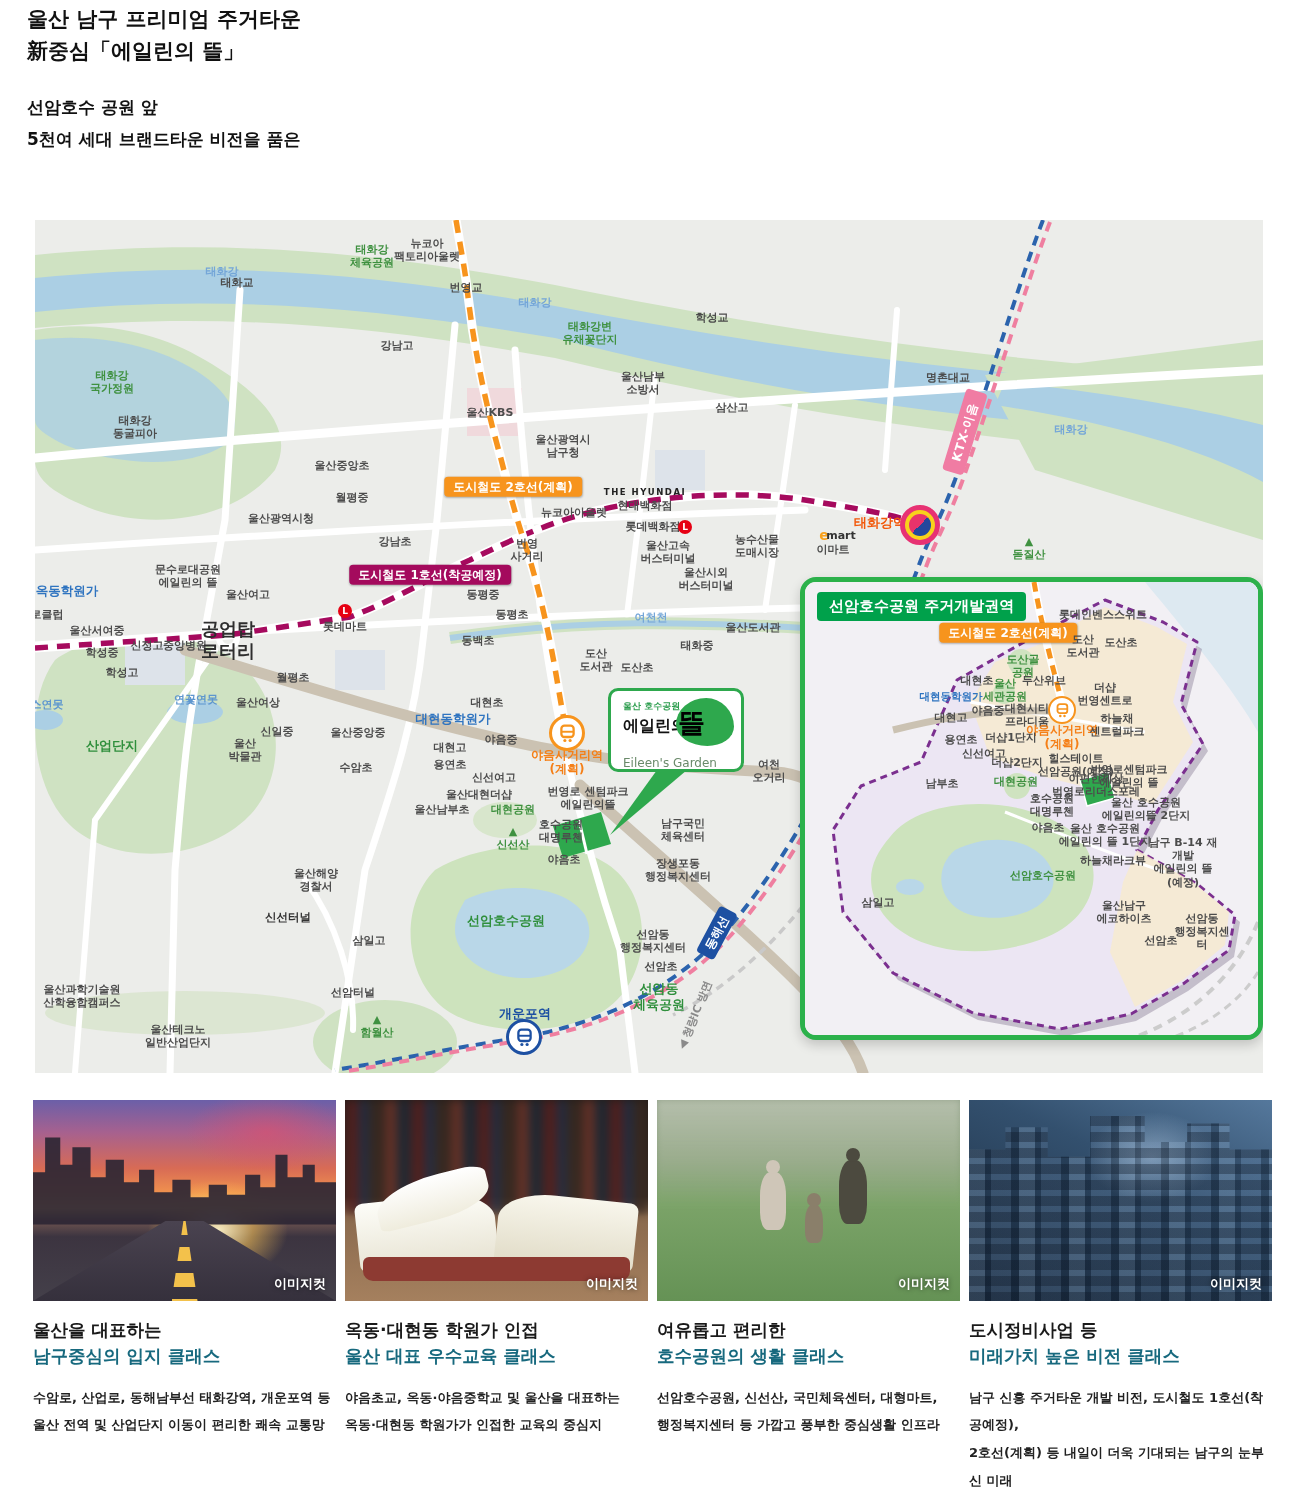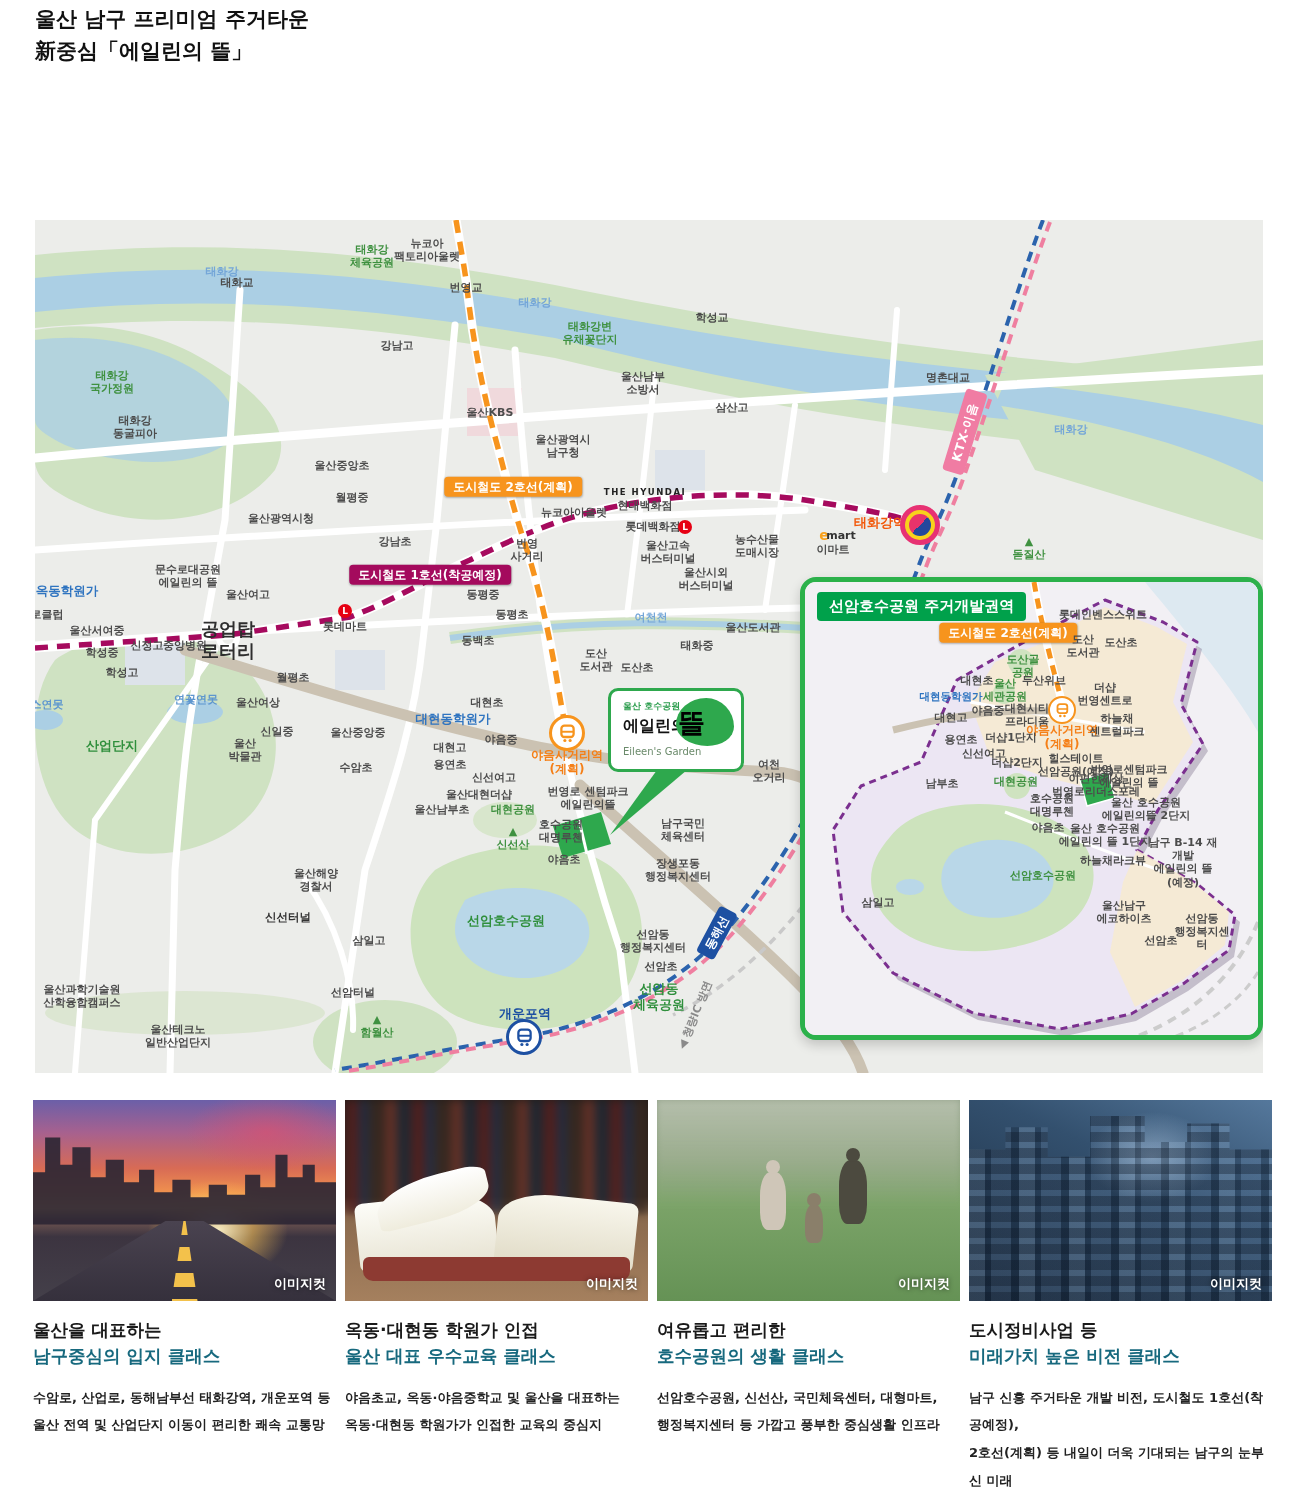--- a/index.html
+++ b/index.html
@@ -1,20 +1,20 @@
 <!DOCTYPE html>
 <html><head>
 <meta charset="utf-8">
 <style>
   html,body{margin:0;padding:0;background:#fff;}
   body{font-family:"DejaVu Sans","Liberation Sans",sans-serif;width:1300px;height:1501px;position:relative;overflow:hidden;color:#1a1a1a;}
   .page{position:absolute;inset:0;}
 
   
-  .hdr{position:absolute;left:35px;top:4px;}
+  .hdr{position:absolute;left:27px;top:4px;}
   .hdr .t{font-size:21px;font-weight:800;line-height:1.5;color:#111;white-space:pre-line;}
   .hdr .s{font-size:17px;font-weight:700;line-height:1.9;color:#111;margin-top:24px;white-space:pre-line;}
 
   
   .map{position:absolute;left:35px;top:220px;width:1228px;height:853px;background:#ecedea;overflow:hidden;}
   .map svg.art{position:absolute;left:0;top:0;z-index:1;}
   .labels{position:absolute;left:0;top:0;width:100%;height:100%;z-index:3;pointer-events:none;}
   .lbl{position:absolute;transform:translate(-50%,-50%);white-space:pre-line;text-align:center;line-height:1.2;font-weight:600;}
   .poi{font-size:11px;color:#4c4c4c;}
   .poi2{font-size:11px;color:#4c4c4c;}
@@ -46,21 +46,21 @@
   .station.blue{border-color:#1d50a2;color:#1d50a2;}
   .station.sm{width:24px;height:24px;border-width:2.5px;}
   .station svg{width:70%;height:70%;}
   .taegeuk{position:absolute;transform:translate(-50%,-50%);width:40px;height:40px;border-radius:50%;background:#f8d21c;border:5px solid #e73273;z-index:4;box-sizing:border-box;}
   .taegeuk::after{content:"";position:absolute;left:4px;top:4px;width:22px;height:22px;border-radius:50%;background:linear-gradient(135deg,#e8336b 50%,#23479c 50%);}
 
   
   .callout{position:absolute;left:573px;top:468px;width:136px;height:84px;background:#fff;border:3px solid #2ea84d;border-radius:10px;z-index:5;box-sizing:border-box;padding:9px 6px 6px 12px;}
   .callout .l1{color:#2e9e4f;font-size:9px;font-weight:800;}
   .callout .l2{color:#111;font-size:16px;font-weight:800;margin-top:3px;}
-  .callout .l3{color:#6a8a6a;font-size:10px;margin-top:9px;}
+  .callout .l3{color:#6a8a6a;font-size:12px;margin-top:19px;}
   .callout .blob{position:absolute;right:7px;top:7px;width:58px;height:48px;background:#2ea84d;border-radius:52% 48% 46% 54%/55% 60% 40% 45%;}
   .callout .ddeul{position:absolute;right:36px;top:18px;font-size:27px;font-weight:900;color:#000;z-index:2;line-height:1;}
 
   
   .inset{position:absolute;left:765px;top:357px;width:463px;height:463px;background:#f3f1f4;border:5px solid #2cb14b;border-radius:16px;box-shadow:0 5px 12px rgba(0,0,0,.18);z-index:6;overflow:hidden;box-sizing:border-box;}
   .inset svg.art{position:absolute;left:0;top:0;z-index:1;}
   .inset .labels{z-index:3;}
   .inset-h{position:absolute;left:12px;top:10px;background:#00a14b;color:#fff;font-size:15px;font-weight:800;padding:5px 12px;border-radius:4px;z-index:5;}
 
   
@@ -101,20 +101,22 @@
   .art4 .glow{position:absolute;right:18%;top:6%;width:130px;height:90px;background:radial-gradient(closest-side,rgba(200,225,250,.5),rgba(200,225,250,0));}
 </style>
 </head>
 <body>
 
 <div class="page">
 
   <div class="hdr">
     <div class="t">울산 남구 프리미엄 주거타운
 新중심「에일린의 뜰」</div>
+    <div class="s">선암호수 공원 앞
+5천여 세대 브랜드타운 비전을 품은</div>
   </div>
 
   <div class="map">
     <svg class="art" width="1228" height="853" viewBox="0 0 1228 853">
       <rect width="1228" height="853" fill="#ecedea"></rect>
 
       <path d="M0,35 C180,18 330,30 520,65 C780,118 980,142 1228,158 L1228,240 C980,225 780,200 520,138 C330,104 180,92 0,108 Z" fill="#cfe2c2"></path>
       <path d="M0,58 C180,40 330,52 520,86 C780,136 980,158 1228,172 L1228,218 C980,206 780,184 520,118 C330,86 180,74 0,92 Z" fill="#abcfe4"></path>
       <path d="M950,155 L1228,120 L1228,320 L1000,250 Z" fill="#cfe2c2"></path>
       <path d="M960,185 C1060,200 1160,225 1228,262 L1228,205 C1150,185 1050,170 970,162 Z" fill="#abcfe4"></path>

